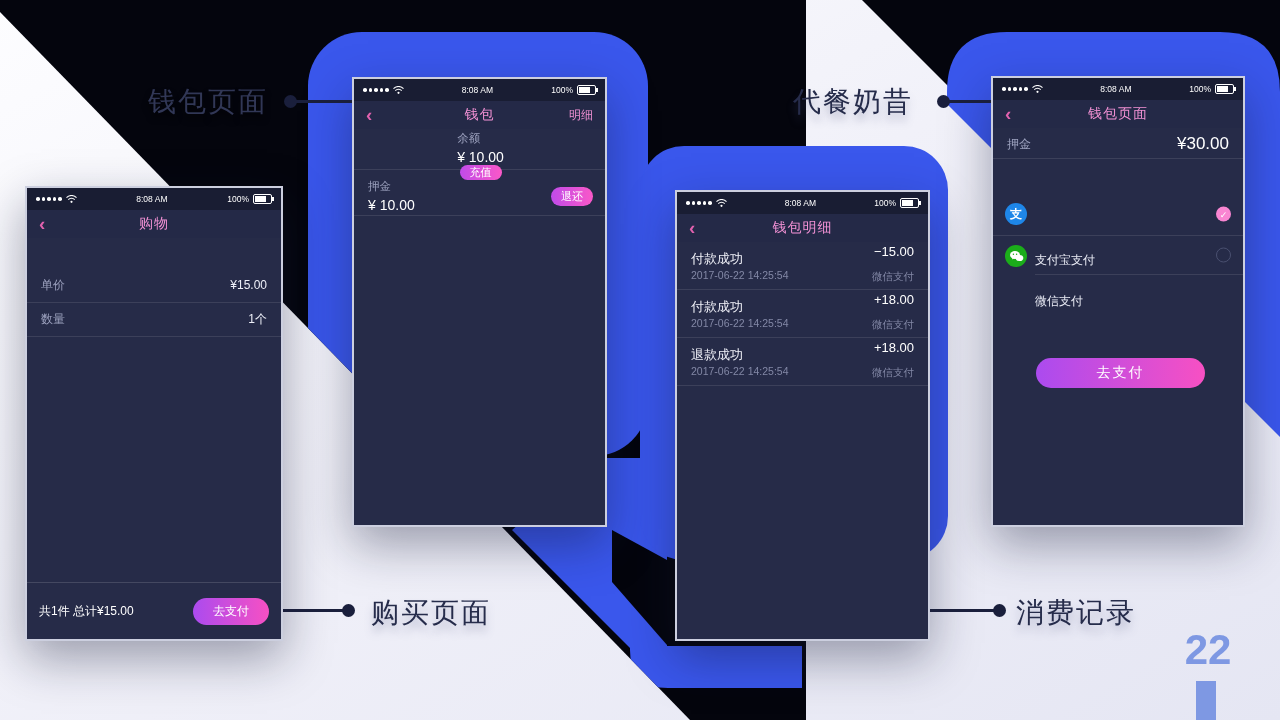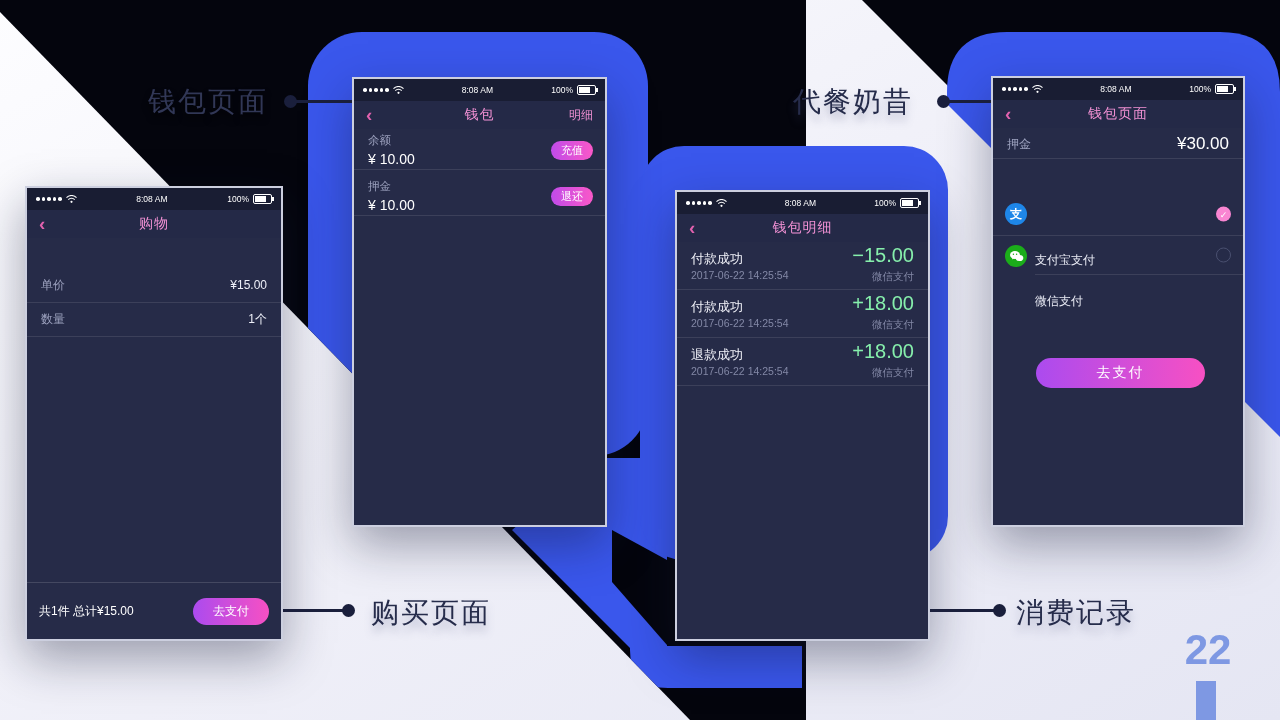--- a/index.html
+++ b/index.html
@@ -43,21 +43,21 @@
         padding:0 12px 0 14px;border-bottom:1px solid rgba(255,255,255,.1);height:38px;}
   .wleft .lab{color:#9CA1BE;font-size:11.5px;margin-bottom:3px;}
   .wleft .amt{color:#fff;font-size:14px;}
   .pill-xs{width:42px;height:19px;font-size:11px;border-radius:10px;
            background:linear-gradient(90deg,#C04BE9,#FA58C8);}
 
   
   .drow{position:absolute;left:0;right:0;height:48px;padding:0 14px;box-sizing:border-box;
         border-bottom:1px solid rgba(255,255,255,.1);}
   .drow .st{position:absolute;left:14px;top:8px;color:#F2F3FA;font-size:13px;}
-  .drow .amt{position:absolute;right:14px;top:2px;color:#86efac;font-size:20px;}
+  .drow .amt{position:absolute;right:14px;top:2px;color:#ffffff;font-size:13px;}
   .drow .dt{position:absolute;left:14px;top:27px;color:#8388A6;font-size:10.5px;}
   .drow .mth{position:absolute;right:14px;top:28px;color:#8388A6;font-size:10.5px;}
 
   
   .p4row{position:absolute;left:0;right:0;display:flex;align-items:center;justify-content:space-between;
          padding:0 14px;border-bottom:1px solid rgba(255,255,255,.1);}
   .payrow{position:absolute;left:0;right:0;height:42px;border-bottom:1px solid rgba(255,255,255,.1);}
   .payrow.inset{border-bottom:none;}
   .payrow .insep{position:absolute;left:42px;right:0;bottom:0;border-bottom:1px solid rgba(255,255,255,.1);}
   .payicon{position:absolute;left:12px;top:10px;width:22px;height:22px;border-radius:50%;
@@ -162,21 +162,21 @@
     <span class="battwrap">
       <span>100%</span>
       <span class="batt"></span>
     </span>
   </div>
   <div class="hdr">
     <span class="back">‹</span>
     <span class="title">钱包</span>
     <span class="rightlink">明细</span>
   </div>
-  <div class="wrow" style="top:52px;">
+  <div class="wrow" style="top:52px;flex-direction:column;">
     <span class="wleft">
       <div class="lab">余额</div>
       <div class="amt">¥ 10.00</div>
     </span>
     <span class="pill pill-xs">充值</span>
   </div>
   <div class="wrow" style="top:98px;">
     <span class="wleft">
       <div class="lab">押金</div>
       <div class="amt">¥ 10.00</div>

